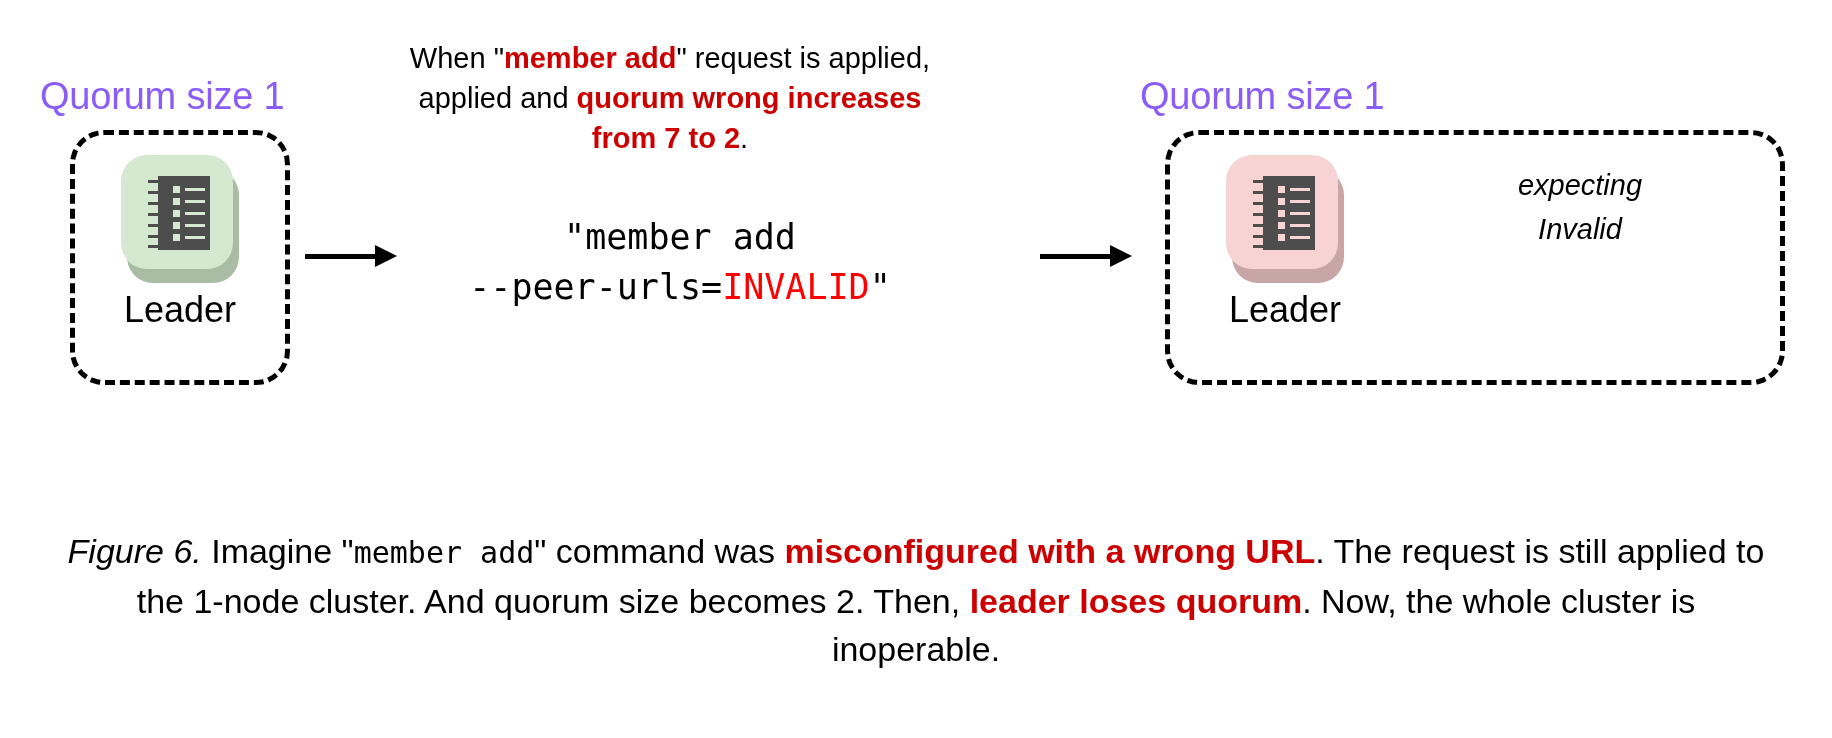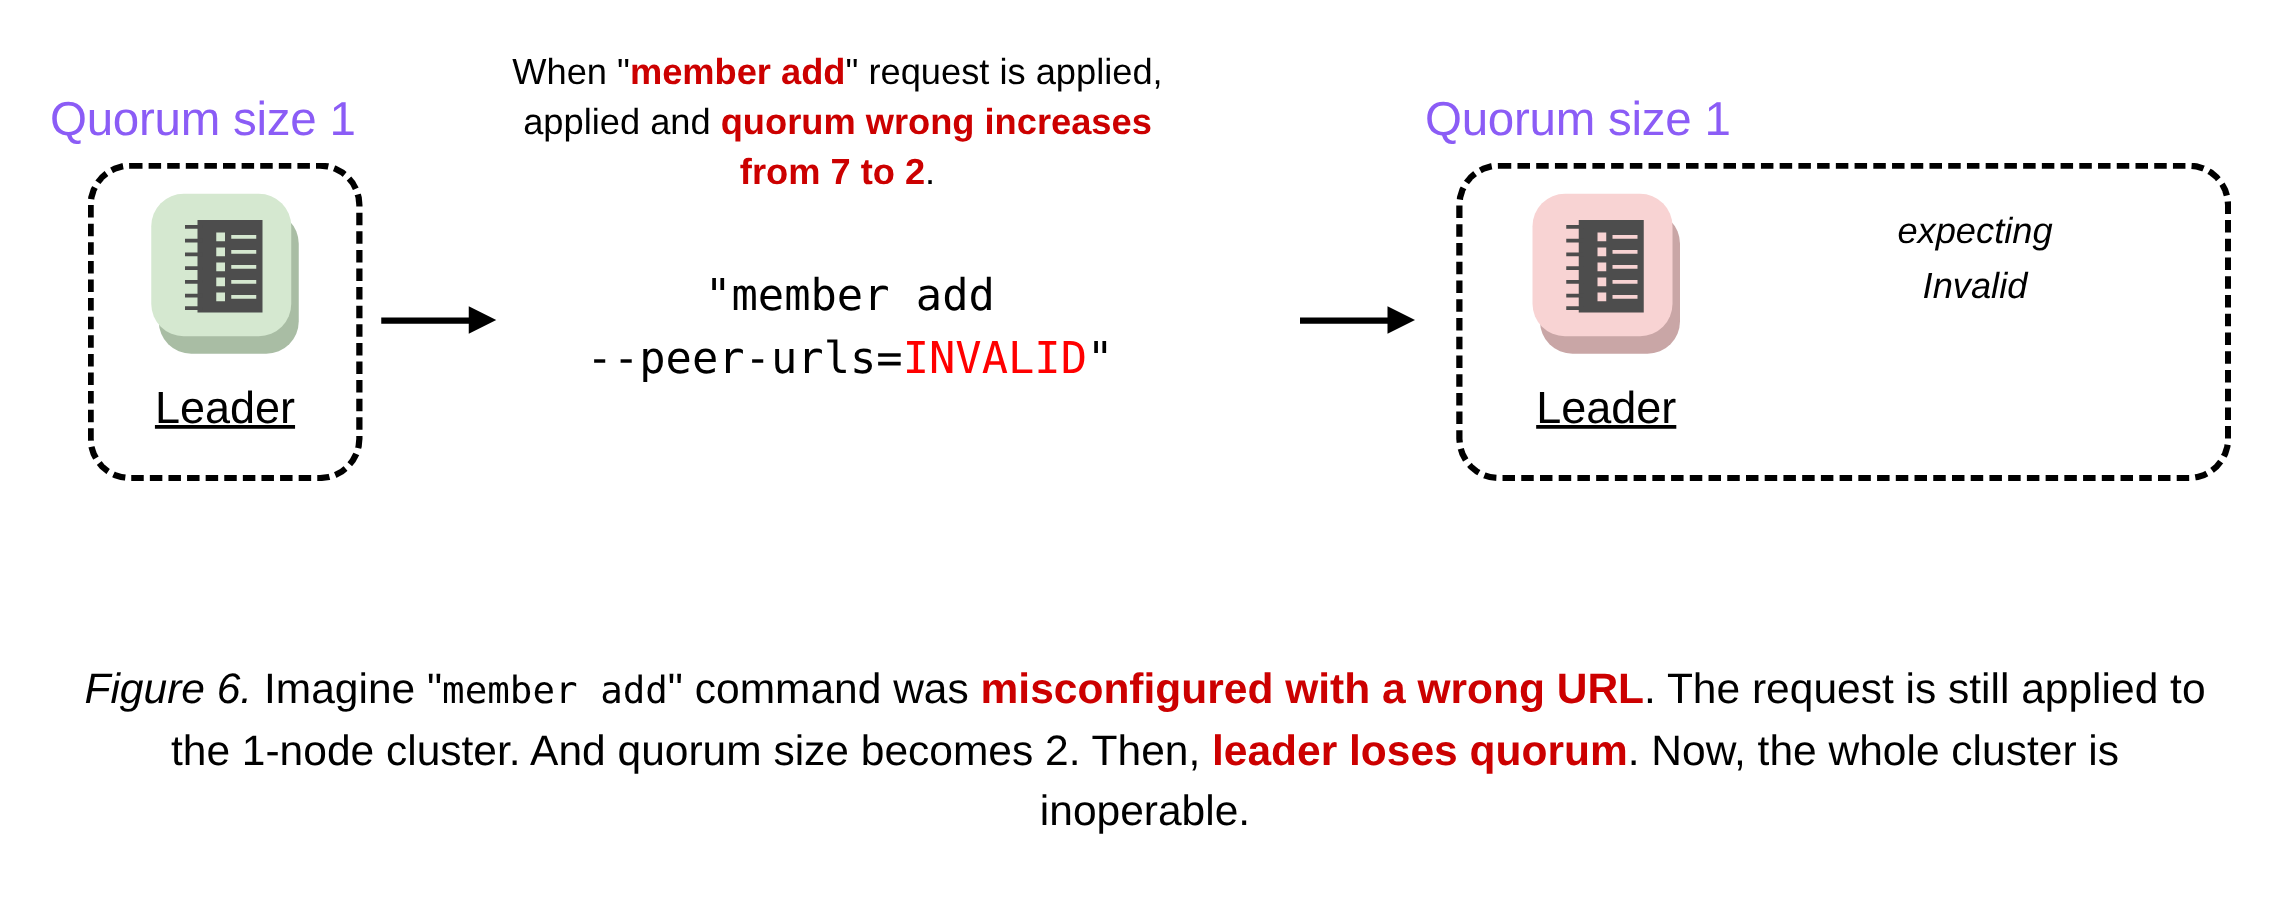--- a/index.html
+++ b/index.html
@@ -116,23 +116,22 @@
     width: 20px;
     height: 3px;
   }
   .node-green .ledger-sq, .node-green .ledger-line { background: #d5e8d0; }
   .node-red   .ledger-sq, .node-red   .ledger-line { background: #f8d3d3; }
 
   .node-label {
     font-size: 36px;
     font-weight: 400;
     color: #000;
-    margin-top: 22px;
-    white-space: nowrap;
-    text-decoration: underline;
+    margin-top: 6px;
+    white-space: nowrap;
   }
 
   
   #follower-note {
     position: absolute;
     left: 1430px;
     top: 163px;
     width: 300px;
     text-align: center;
   }

